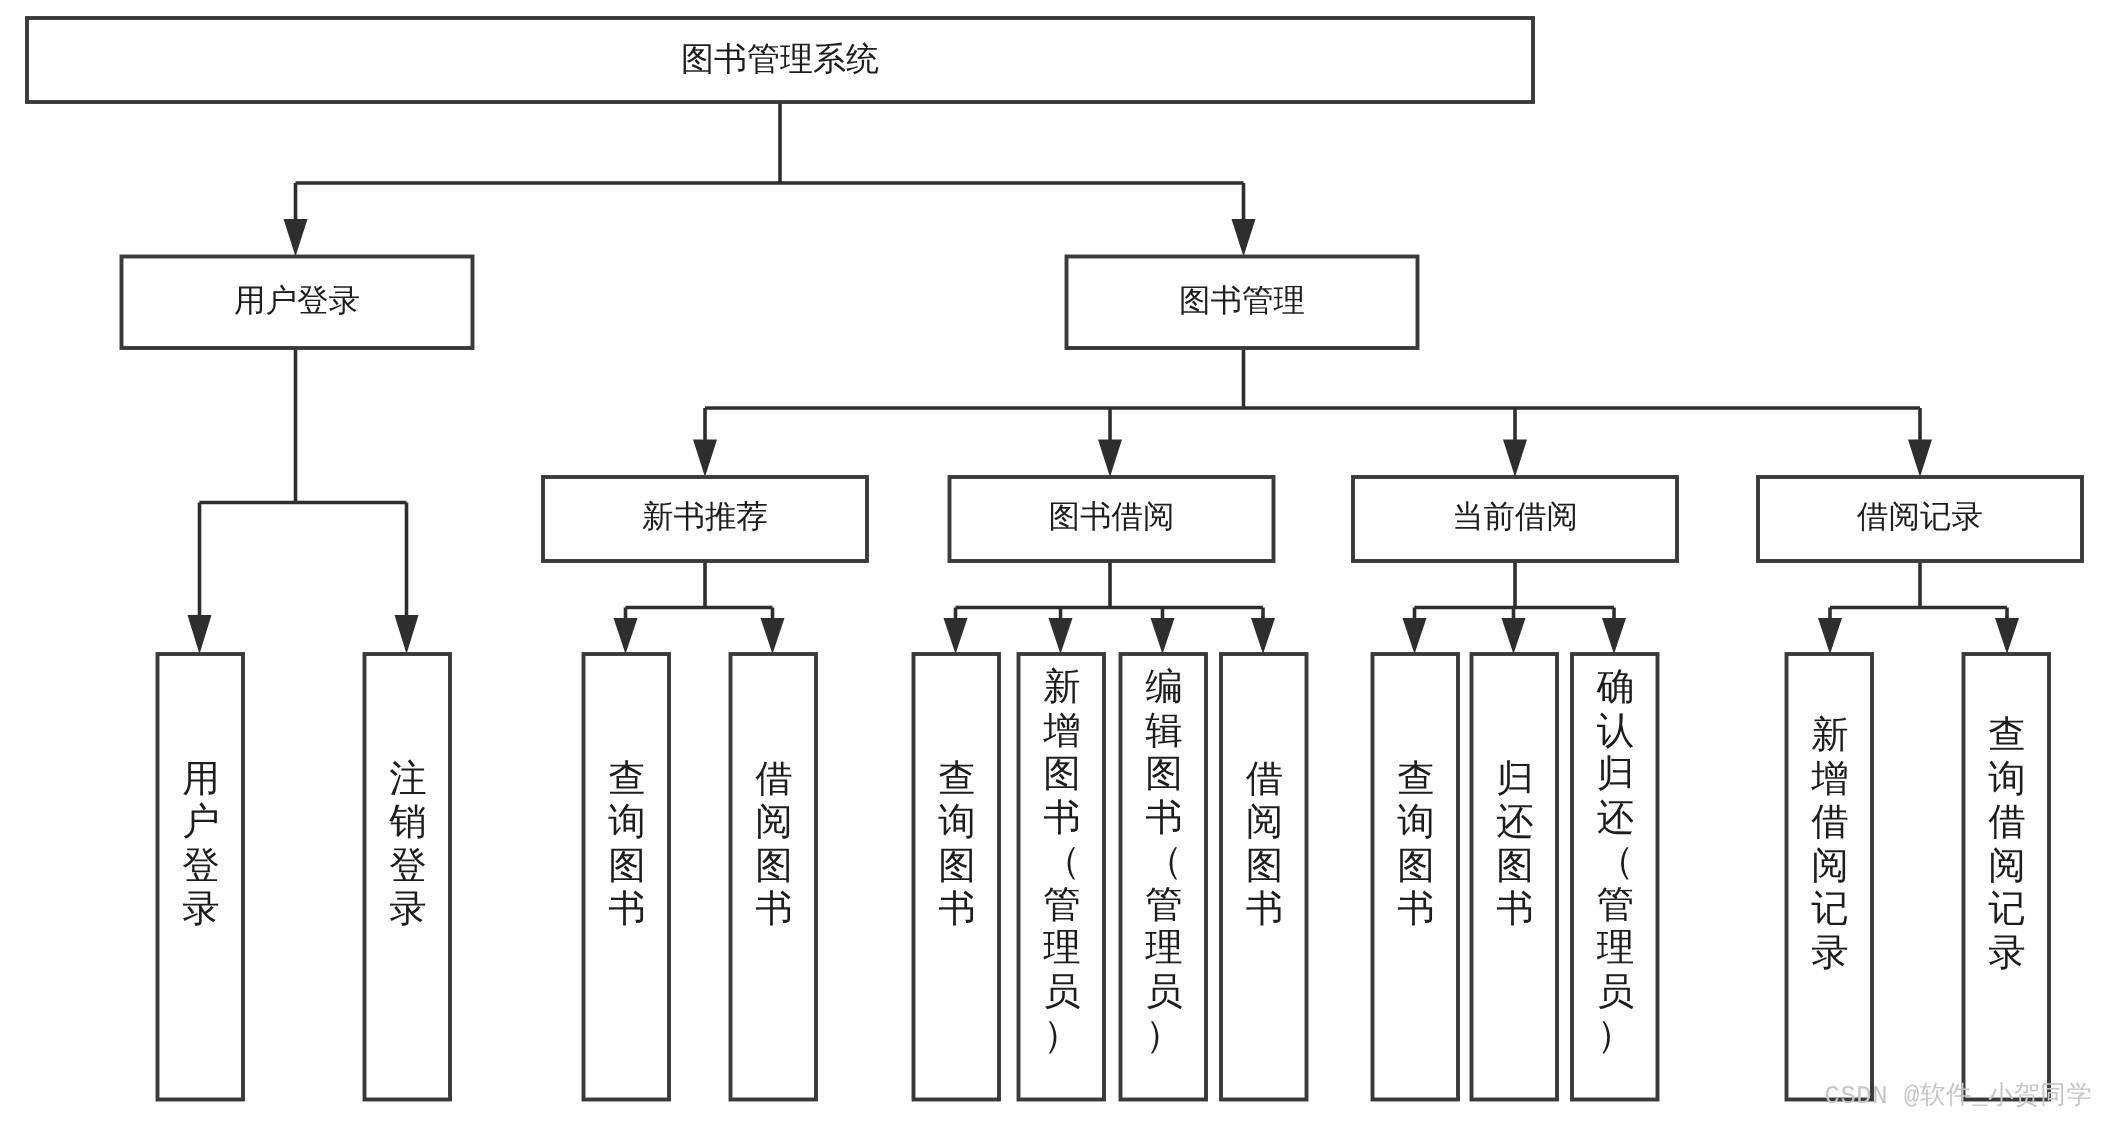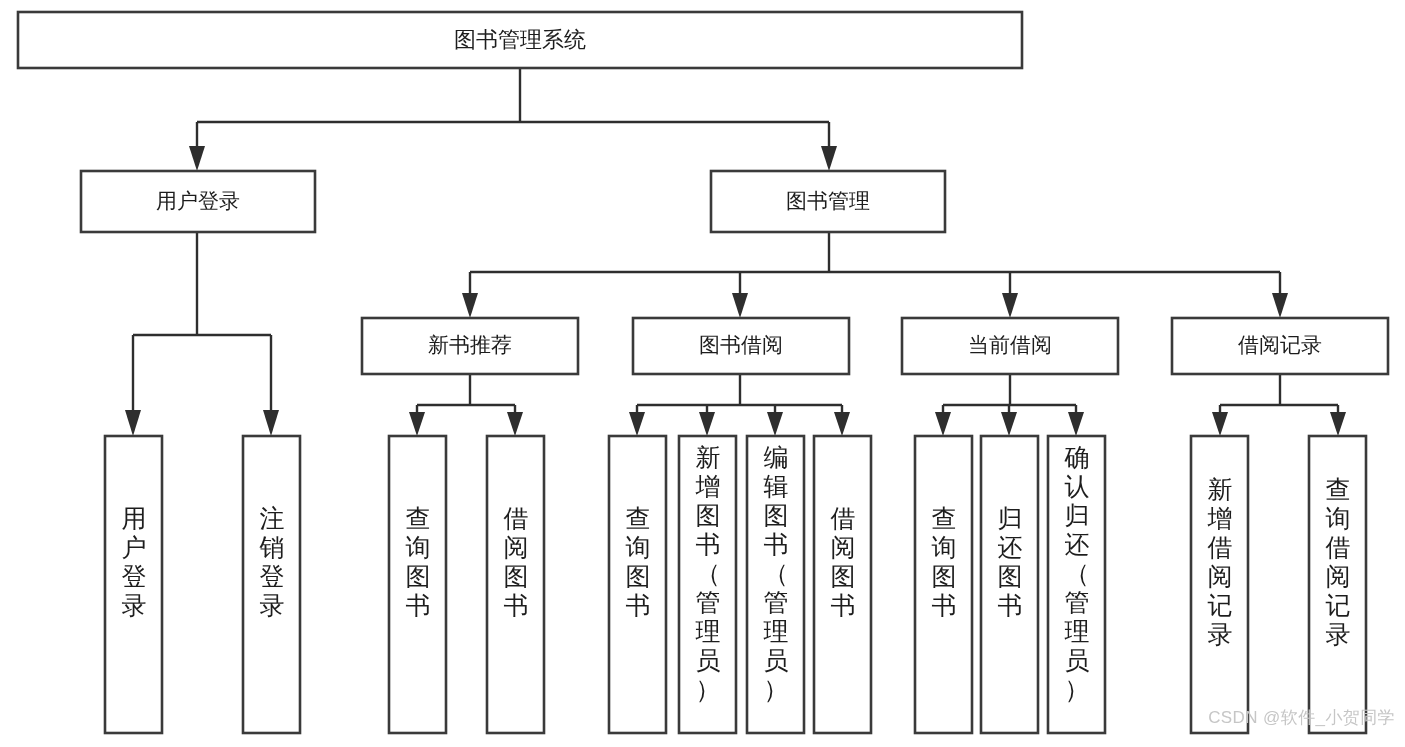--- a/index.html
+++ b/index.html
@@ -51,24 +51,24 @@
     stroke: #2e2e2e;
     stroke-width: 2.4;
     fill: none;
   }
   .arrow-head {
     fill: #2e2e2e;
   }
   .watermark {
     position: absolute;
     right: 10px;
-    bottom: 18px;
+    bottom: 6px;
     color: #c6c6c6;
     font-size: 17px;
-    font-family: Liberation Sans, sans-serif;
+    font-family: Liberation Mono, monospace;
     letter-spacing: 0.4px;
     white-space: nowrap;
     pointer-events: none;
   }
 </style>
 </head>
 <body>
 
 <div id="diagram-root">
   <svg class="flow" viewBox="0 0 1405 747" xmlns="http://www.w3.org/2000/svg">

